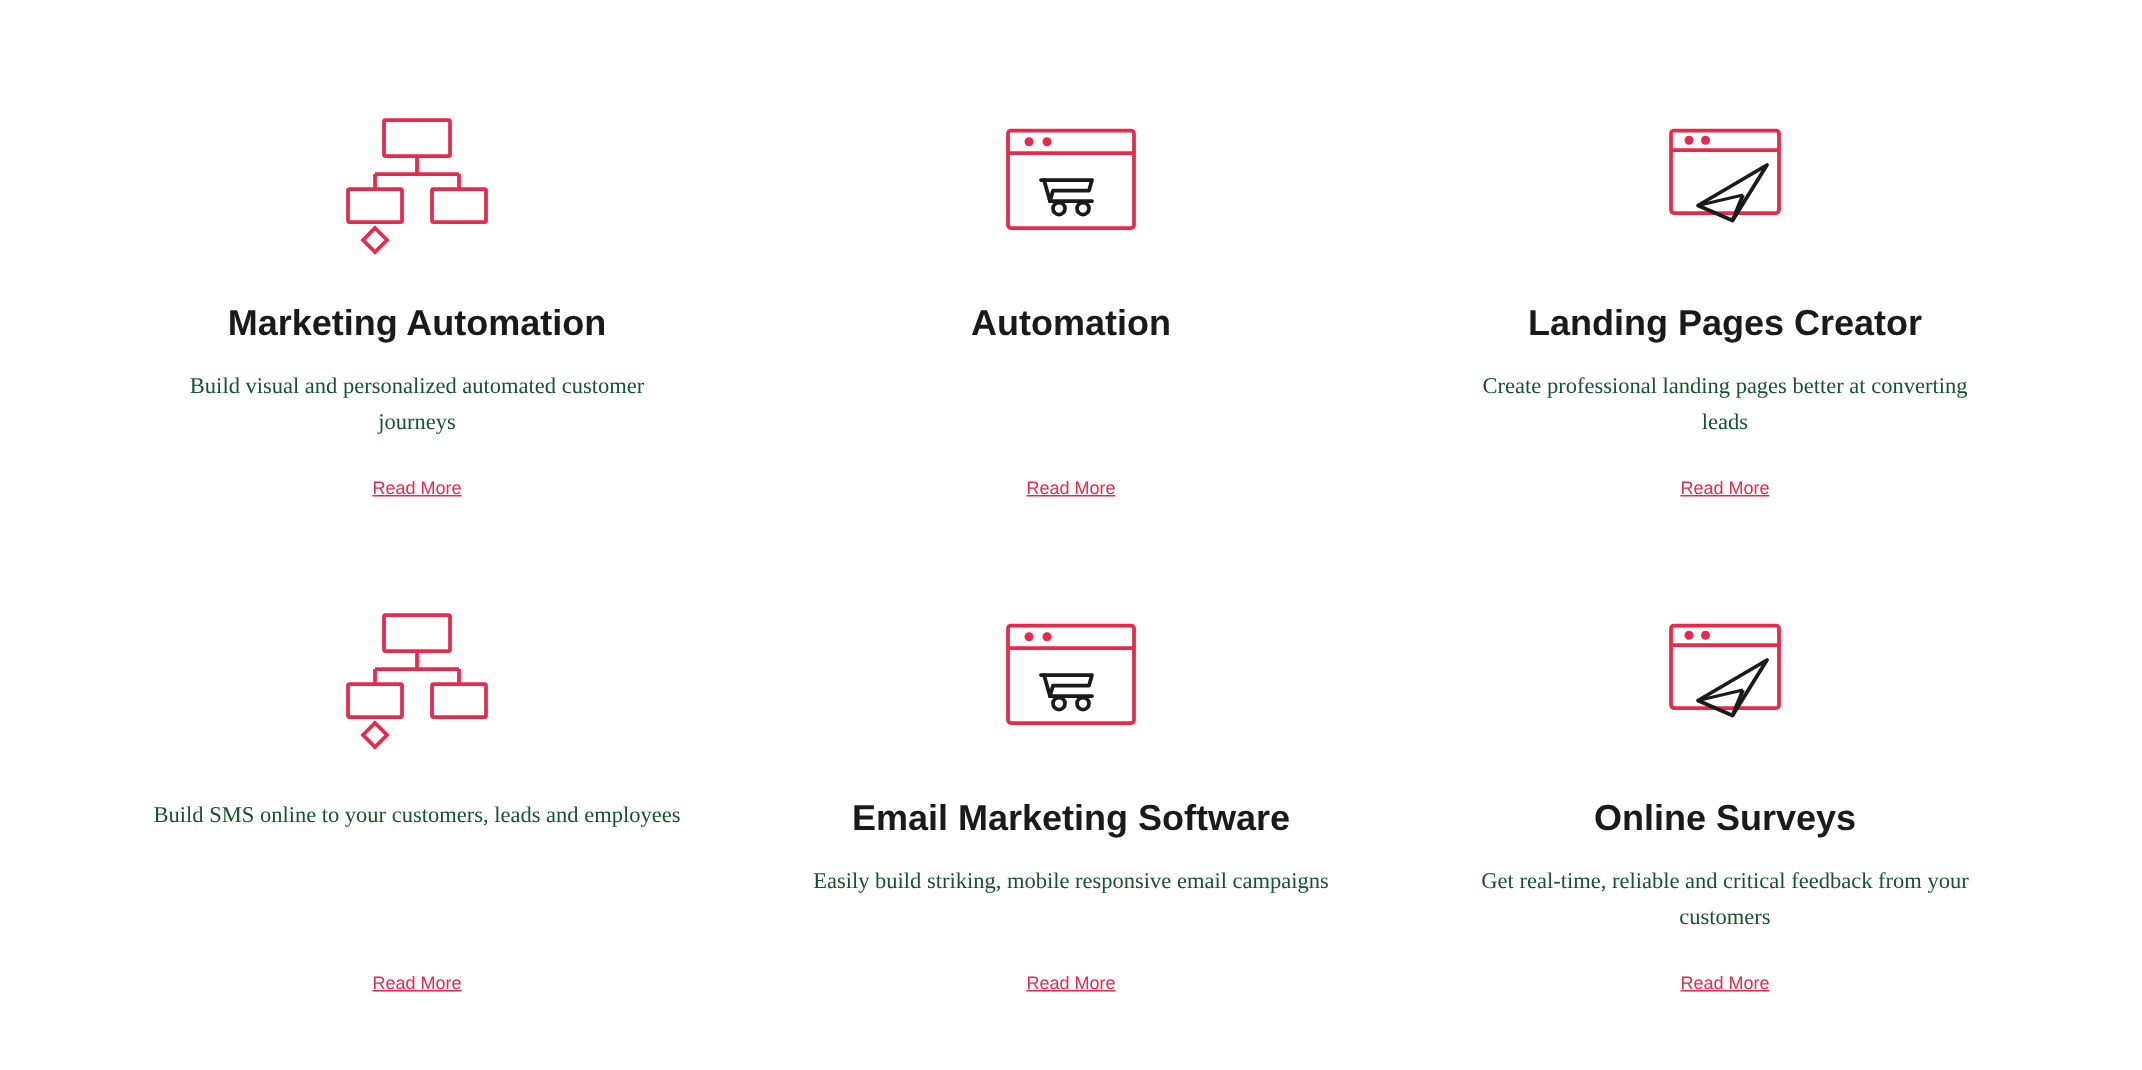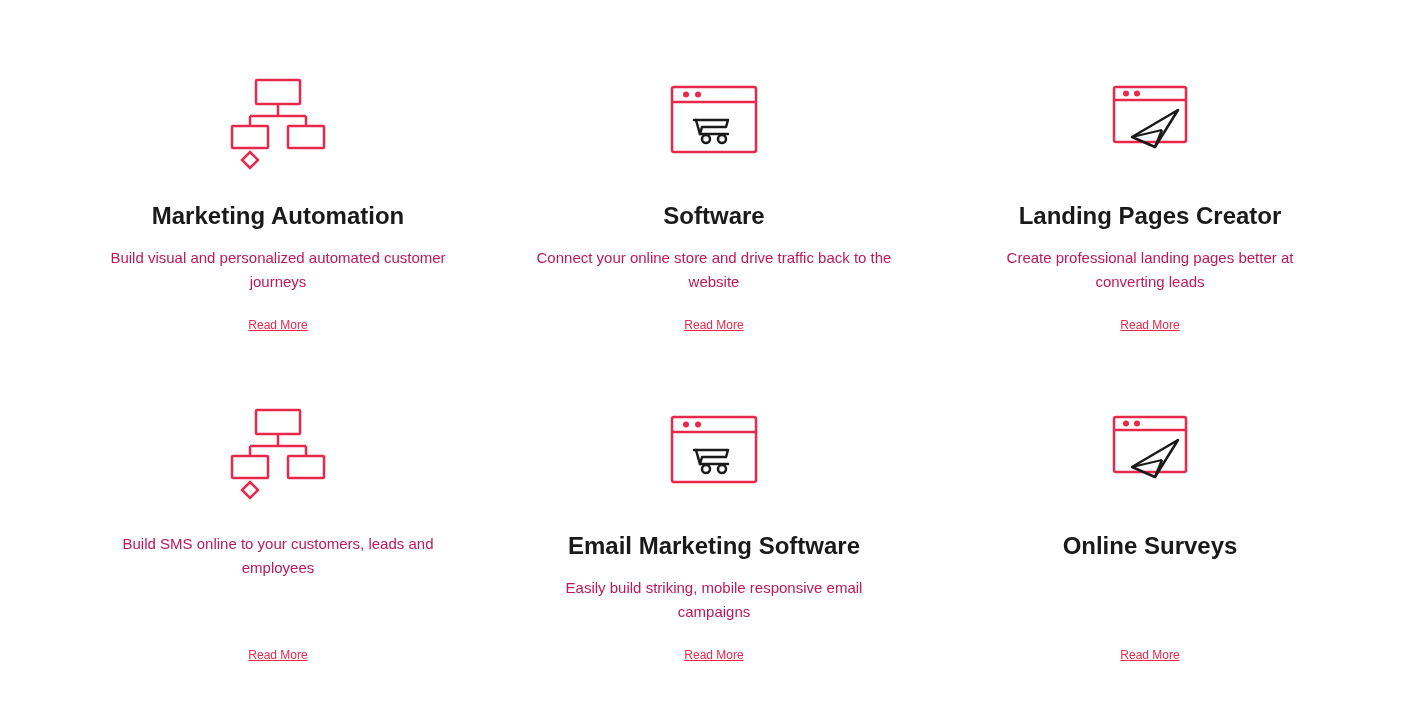--- a/index.html
+++ b/index.html
@@ -35,23 +35,24 @@
       margin-bottom: 20px;
     }
     .card-title {
       font-size: 24px;
       font-weight: 700;
       color: #1a1a1a;
       margin-bottom: 16px;
     }
     .card-desc {
       font-size: 15px;
-      color: #be185d;
+      color: #14532d;
       line-height: 1.6;
       margin-bottom: 24px;
+      font-family: Liberation Serif, serif;
     }
     .read-more {
       color: #e8294c;
       text-decoration: underline;
       font-size: 12px;
       font-weight: 500;
       cursor: pointer;
       margin-top: auto;
     }
     svg {
@@ -100,22 +101,21 @@
         <circle cx="22" cy="22.5" r="3" fill="#e8294c"></circle>
         <circle cx="34" cy="22.5" r="3" fill="#e8294c"></circle>
 
         <path d="M32 48 L36 62 L64 62" stroke="#1a1a1a" stroke-width="2.5" fill="none" stroke-linecap="round"></path>
         <path d="M36 62 L38 55 L62 55 L64 48 L30 48" stroke="#1a1a1a" stroke-width="2.5" fill="none" stroke-linecap="round" stroke-linejoin="round"></path>
 
         <circle cx="42" cy="67" r="4" stroke="#1a1a1a" stroke-width="2.5" fill="none"></circle>
         <circle cx="58" cy="67" r="4" stroke="#1a1a1a" stroke-width="2.5" fill="none"></circle>
       </svg>
     </div>
-    <div class="card-title">Software</div>
-    <div class="card-desc">Connect your online store and drive traffic back to the website</div>
+    <div class="card-title">Automation</div>
     <a class="read-more" href="#">Read More</a>
   </div>
 
   <div class="card">
     <div class="icon-wrapper">
       <svg width="100" height="100" viewBox="0 0 100 100" fill="none" xmlns="http://www.w3.org/2000/svg">
 
         <rect x="14" y="15" width="72" height="55" rx="2" stroke="#e8294c" stroke-width="2.5" fill="none"></rect>
 
         <line x1="14" y1="28" x2="86" y2="28" stroke="#e8294c" stroke-width="2.5"></line>
@@ -191,16 +191,17 @@
 
         <circle cx="26" cy="21.5" r="3" fill="#e8294c"></circle>
         <circle cx="37" cy="21.5" r="3" fill="#e8294c"></circle>
 
         <polygon points="32,65 78,38 55,75" stroke="#1a1a1a" stroke-width="2.5" fill="none" stroke-linejoin="round"></polygon>
         <line x1="55" y1="75" x2="62" y2="58" stroke="#1a1a1a" stroke-width="2.5"></line>
         <line x1="32" y1="65" x2="62" y2="58" stroke="#1a1a1a" stroke-width="2"></line>
       </svg>
     </div>
     <div class="card-title">Online Surveys</div>
+    <div class="card-desc">Get real-time, reliable and critical feedback from your customers</div>
     <a class="read-more" href="#">Read More</a>
   </div>
 
 </div>
 
 </body></html>

